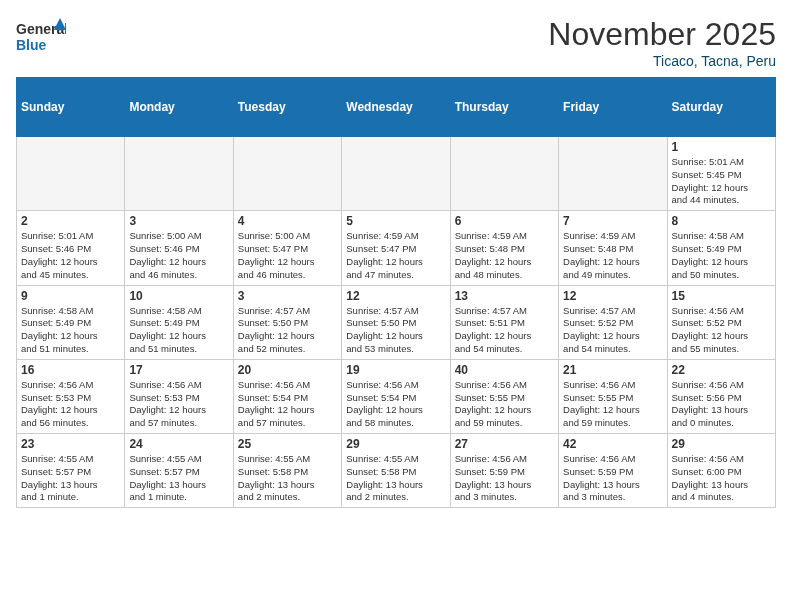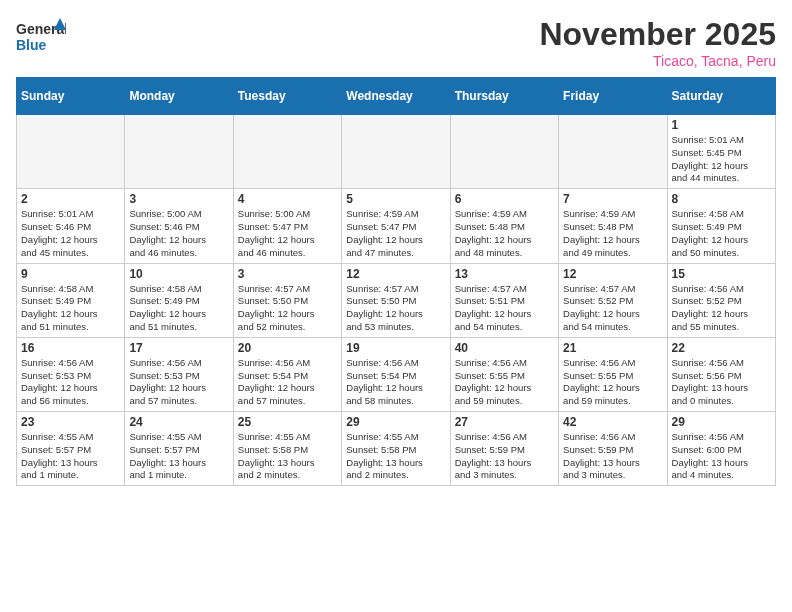--- a/index.html
+++ b/index.html
@@ -19,38 +19,38 @@
     .logo {
       display: flex;
       align-items: center;
       gap: 4px;
     }
     .title-block {
       text-align: right;
     }
     .month-title {
       font-size: 32px;
-      font-weight: bold;
+      font-weight: normal;
       color: #333;
     }
     .location {
       font-size: 14px;
-      color: #ec4899;
+      color: #0c4a6e;
     }
     .calendar {
       width: 100%;
       border-collapse: collapse;
       border: 1px solid #ccc;
     }
     .calendar th {
       background: #1a6faf;
       color: #fff;
       font-size: 12px;
       font-weight: bold;
-      padding: 11px 4px;
+      padding: 22px 4px;
       border: 1px solid #1a6faf;
       text-align: left;
     }
     .calendar td {
       border: 1px solid #ccc;
       vertical-align: top;
       padding: 3px 4px;
       width: calc(100%/7);
       background: #fff;
       min-height: 70px;

